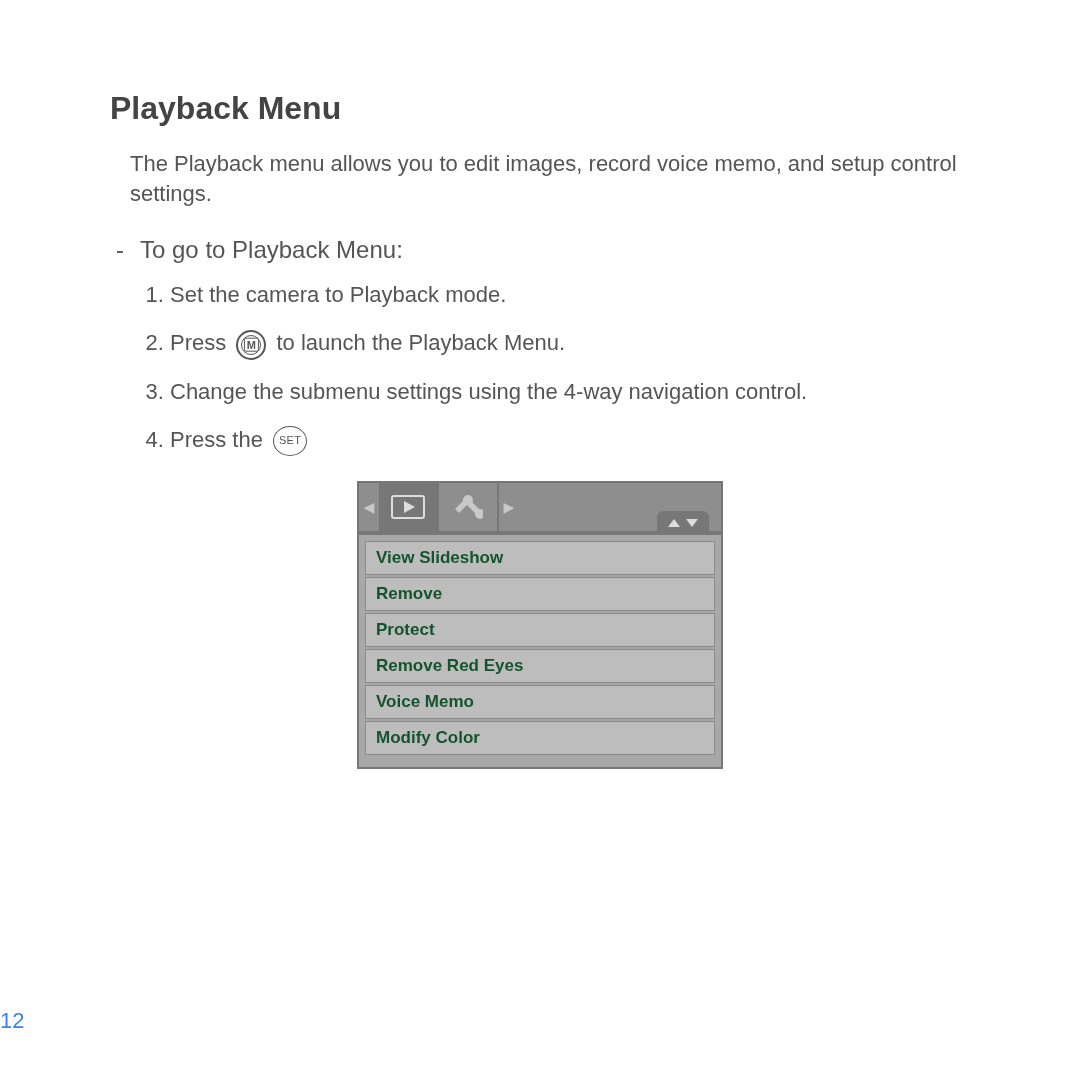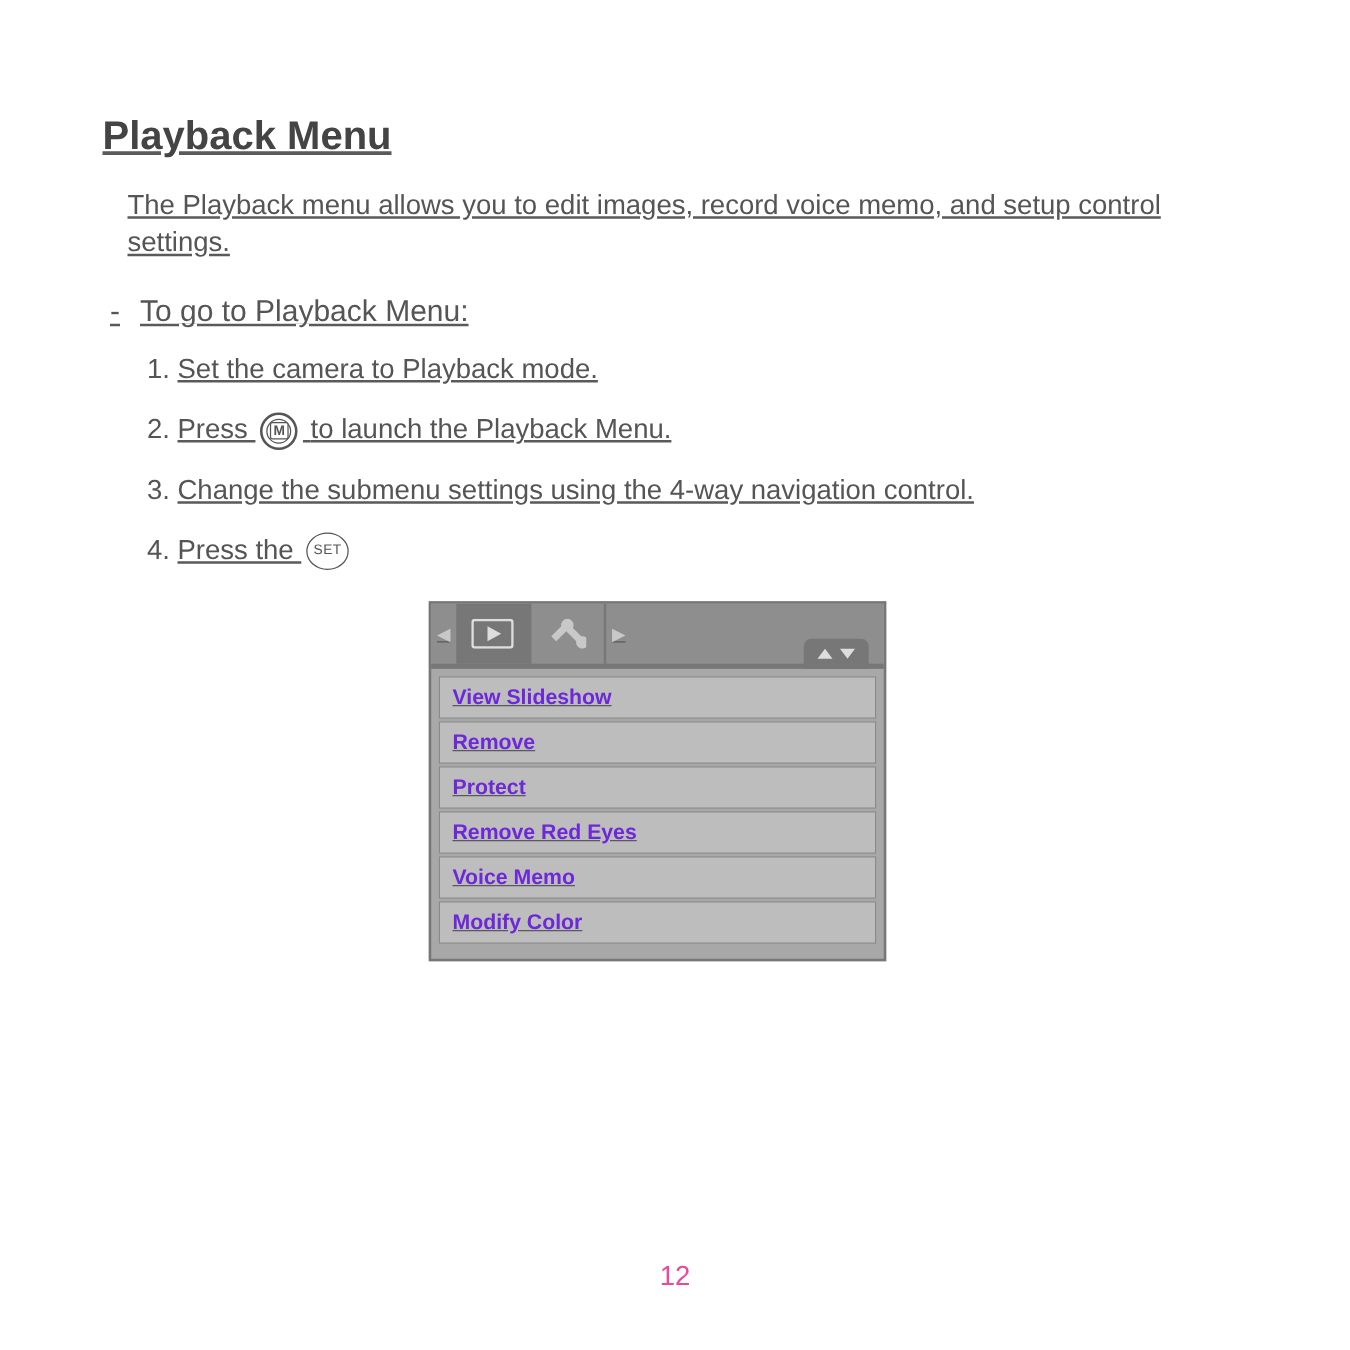--- a/index.html
+++ b/index.html
@@ -9,22 +9,21 @@
     width: 1080px;
     height: 1080px;
     font-family: Verdana, Geneva, sans-serif;
     color: #5a5a5a;
   }
   .page {
     position: relative;
     width: 1080px;
     height: 1080px;
     box-sizing: border-box;
-    padding: 90px 110px 0 82px;
-    text-decoration: underline;
+    padding: 90px 110px 0 110px;
   }
   h1.section-title {
     font-size: 32px;
     font-weight: bold;
     color: #444;
     margin: 0 0 22px 0;
   }
   .intro {
     font-size: 22px;
     line-height: 1.35;
@@ -162,35 +161,35 @@
     border-right: 6px solid transparent;
   }
   .vert-arrows .tri.up { border-bottom: 8px solid #ddd; }
   .vert-arrows .tri.down { border-top: 8px solid #ddd; }
 
   .menu-list {
     padding: 6px 6px 0 6px;
   }
   .menu-item {
     background: #bdbdbd;
-    color: #6d28d9;
+    color: #14532d;
     font-weight: bold;
     font-size: 17px;
     padding: 6px 10px;
     border: 1px solid #8a8a8a;
     margin-bottom: 2px;
   }
 
   .page-number {
     position: absolute;
     bottom: 46px;
     left: 0; right: 0;
-    text-align: center;
+    text-align: left;
     font-size: 22px;
-    color: #ec4899;
+    color: #3b82f6;
   }
 </style>
 </head>
 <body>
 
 <div class="page">
 
   <h1 class="section-title">Playback Menu</h1>
 
   <p class="intro">The Playback menu allows you to edit images, record voice memo, and setup control settings.</p>

